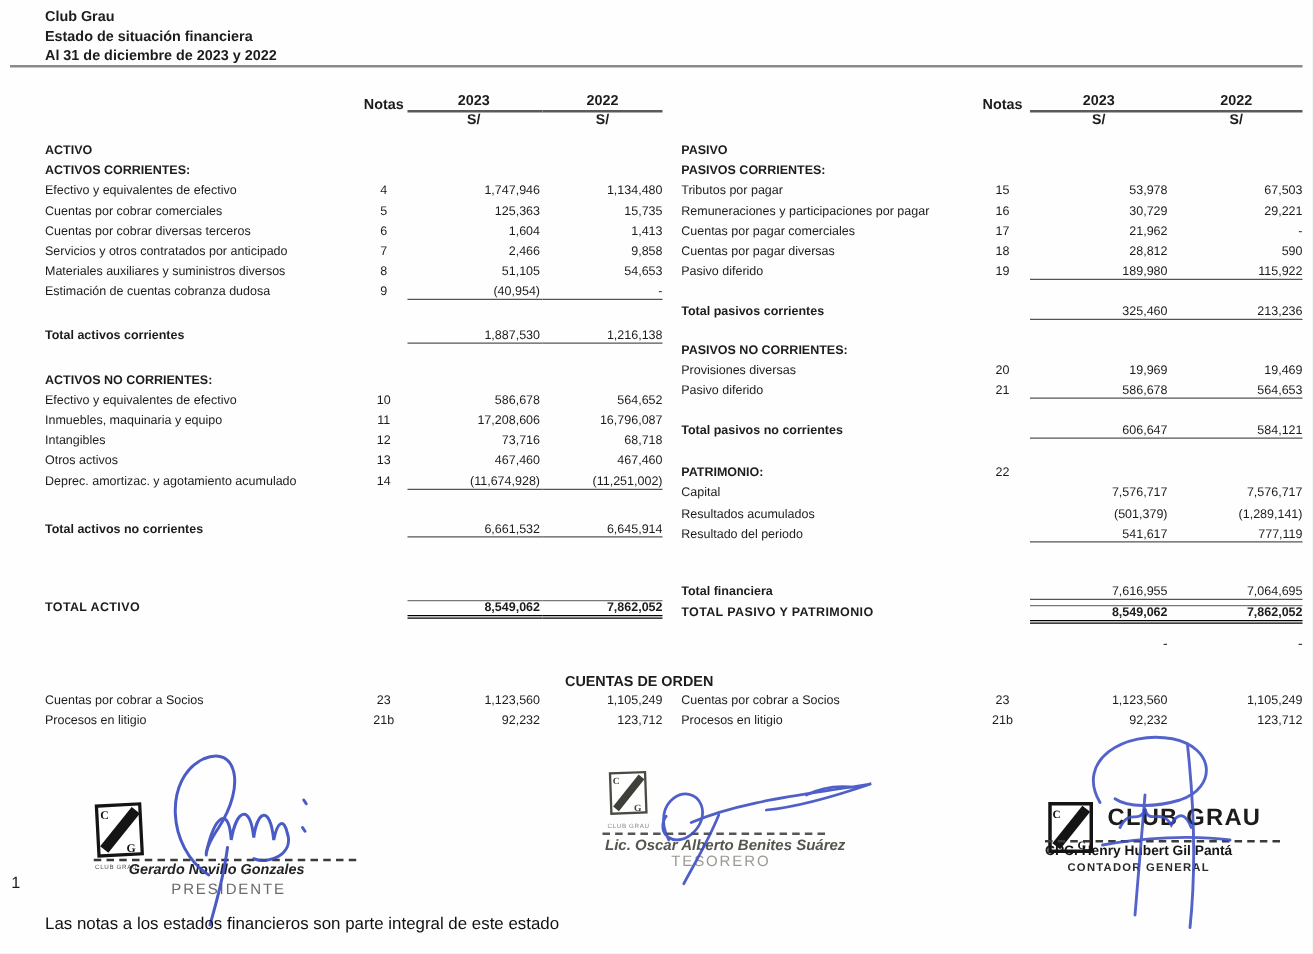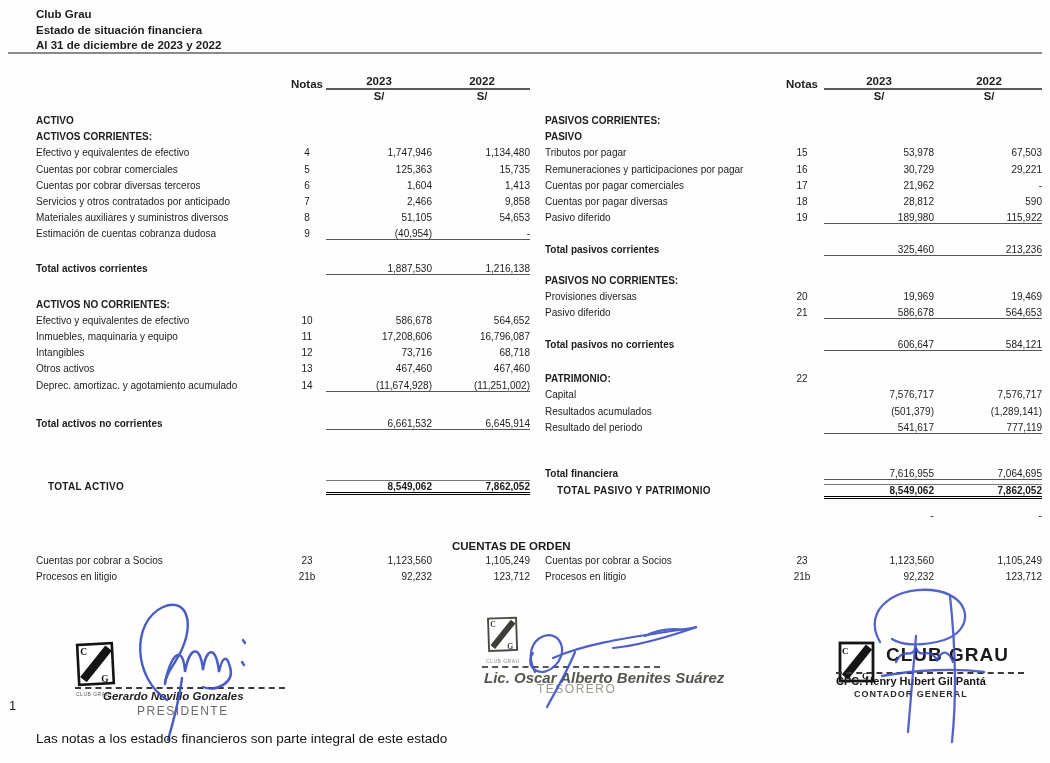--- a/index.html
+++ b/index.html
@@ -26,21 +26,21 @@
 
   .chead { display:flex; height:18px; font-size:11.5px; font-weight:bold; align-items:flex-end; }
   .chead .v1, .chead .v2 { text-align:center; border-bottom:2px solid #5a5a5a; padding-bottom:1px; }
   .shead { display:flex; height:17px; font-size:11.3px; font-weight:bold; }
   .shead .v1, .shead .v2 { text-align:center; }
 
   .sec .lbl { font-weight:bold; }
   .tot .lbl { font-weight:bold; }
   .u .v1, .u .v2 { border-bottom:1.5px solid #555; }
   .grand { height:19px; }
-  .grand .lbl { font-weight:bold; letter-spacing:0.3px;margin-left:12px; }
+  .grand .lbl { font-weight:bold; letter-spacing:0.3px; }
   .grand .v1, .grand .v2 { font-weight:bold; border-top:1.2px solid #777; border-bottom:3px double #000;text-align:right; }
   .dash-row { height:14px; font-size:11px; }
 
   .sp6{height:6px}.sp8{height:8px}.sp14{height:14px}.sp16{height:16px}
   .sp18{height:18px}.sp20{height:20px}.sp22{height:22px}.sp30{height:30px}.sp46{height:46px}
 
   .co-title { position:absolute; top:540px; left:452px; font-size:11.5px; font-weight:bold; }
   .co-left  { position:absolute; top:555px; left:36px;  width:494px; }
   .co-right { position:absolute; top:555px; left:545px; width:497px; }
 
@@ -190,24 +190,24 @@
       <div class="v2">2022</div>
     </div>
     <div class="shead">
       <div class="lbl"></div>
       <div class="nota"></div>
       <div class="v1">S/</div>
       <div class="v2">S/</div>
     </div>
     <div class="sp8"></div>
     <div class="trow sec">
+        <div class="lbl">PASIVO</div>
+      </div>
+    <div class="trow sec">
         <div class="lbl">PASIVOS CORRIENTES:</div>
-      </div>
-    <div class="trow sec">
-        <div class="lbl">PASIVO</div>
       </div>
     <div class="trow">
       <div class="lbl">Tributos por pagar</div>
         <div class="nota">15</div>
       <div class="v1">53,978</div>
         <div class="v2">67,503</div>
     </div>
     <div class="trow">
       <div class="lbl">Remuneraciones y participaciones por pagar</div>
         <div class="nota">16</div>
@@ -363,21 +363,21 @@
 
   <div class="sig" style="left:482px; top:652px; width:210px;">
     <svg width="34" height="44" viewBox="0 0 40 48" style="position:absolute; left:4px; top:-38px;">
       <rect x="3" y="3" width="33" height="38" fill="#ffffff" stroke="#4a4a44" stroke-width="2.2" transform="rotate(-2 20 22)"></rect>
       <line x1="8" y1="37" x2="32" y2="7" stroke="#3f3f3a" stroke-width="7"></line>
       <text x="5" y="14" font-size="9" font-weight="bold" font-family="Liberation Serif, serif" fill="#3f3f3a">C</text>
       <text x="25" y="39" font-size="9" font-weight="bold" font-family="Liberation Serif, serif" fill="#3f3f3a">G</text>
     </svg>
     <div class="stamp-caption" style="position:absolute; left:4px; top:6px; color:#8a8a80;">CLUB GRAU</div>
     <div class="dashline" style="position:absolute; left:0px; top:14px; width:178px; border-color:#555;"></div>
-    <div class="sig-name" style="position:absolute; left:2px; top:17px; font-size:15px; color:#55554e;">Lic. Oscar Alberto Benites Suárez</div>
+    <div class="sig-name" style="position:absolute; left:2px; top:17px; font-size:12px; color:#55554e;">Lic. Oscar Alberto Benites Suárez</div>
     <div class="sig-title" style="position:absolute; left:55px; top:30px; color:#9a9a90;">TESORERO</div>
   </div>
   <svg class="sig-ink" style="left:495px; top:610px;" width="215" height="100" viewBox="0 0 215 100">
     <g fill="none" stroke="#3c4ec2" stroke-width="2.2" stroke-linecap="round" opacity="0.9">
       <path d="M40,62 C24,30 58,14 66,34 C72,50 52,68 40,60 C34,56 34,48 38,43"></path>
       <path d="M58,48 C100,30 150,26 202,17 C170,28 140,36 118,38"></path>
       <path d="M80,42 C72,62 60,82 52,97"></path>
       <path d="M150,26 C162,20 176,18 190,20"></path>
     </g>
   </svg>

